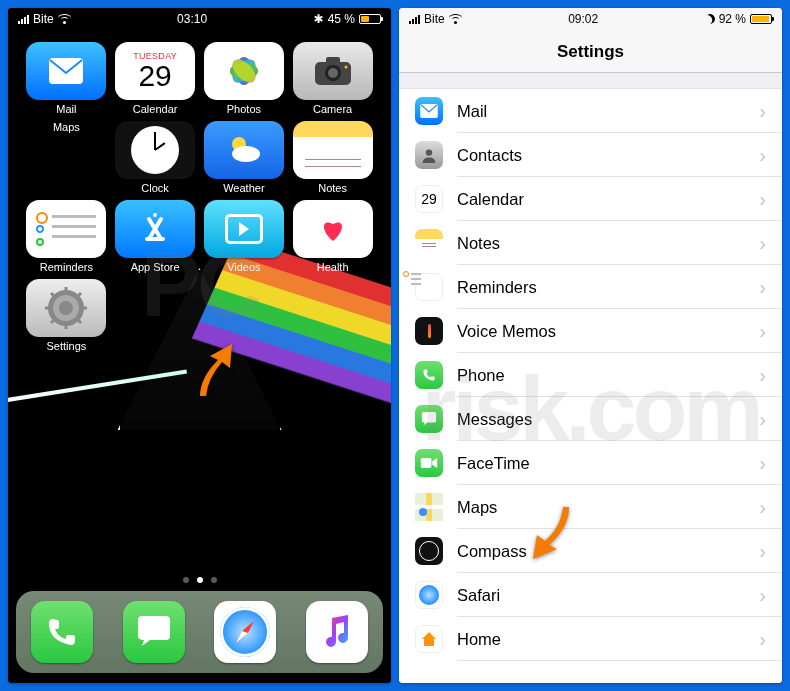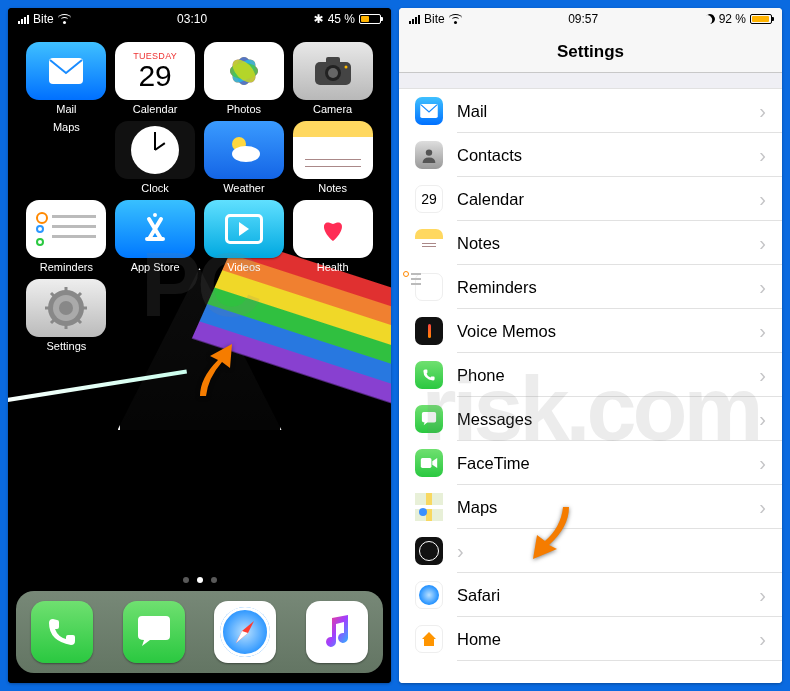--- a/index.html
+++ b/index.html
@@ -378,21 +378,21 @@
           <i></i>
           <i></i>
           <i></i>
           <i></i>
         </span>
       <span>Bite</span>
       <span class="wifi">
           <i></i>
         </span>
     </div>
-    <div>09:57</div>
+    <div>09:02</div>
     <div class="right">
       <span class="moon"></span>
       <span>92 %</span>
       <span class="batt high">
           <i></i>
         </span>
     </div>
   </div>
 
   <div class="nav-title">Settings</div>
@@ -477,20 +477,21 @@
             <rect x="11" width="6" height="28" fill="#f8d860"></rect>
             <rect y="12" width="28" height="4" fill="#fff"></rect>
             <circle cx="8" cy="19" r="4" fill="#3a8fff"></circle>
           </svg>
         </div>
         <span class="lbl">Maps</span>
         <span class="chev">›</span>
       </div>
     <div class="row">
         <div class="ric ri-compass"></div>
+        <span class="lbl">Compass</span>
         <span class="chev">›</span>
       </div>
     <div class="row">
         <div class="ric ri-safari">
           <div class="ring"></div>
         </div>
         <span class="lbl">Safari</span>
         <span class="chev">›</span>
       </div>
     <div class="row">

